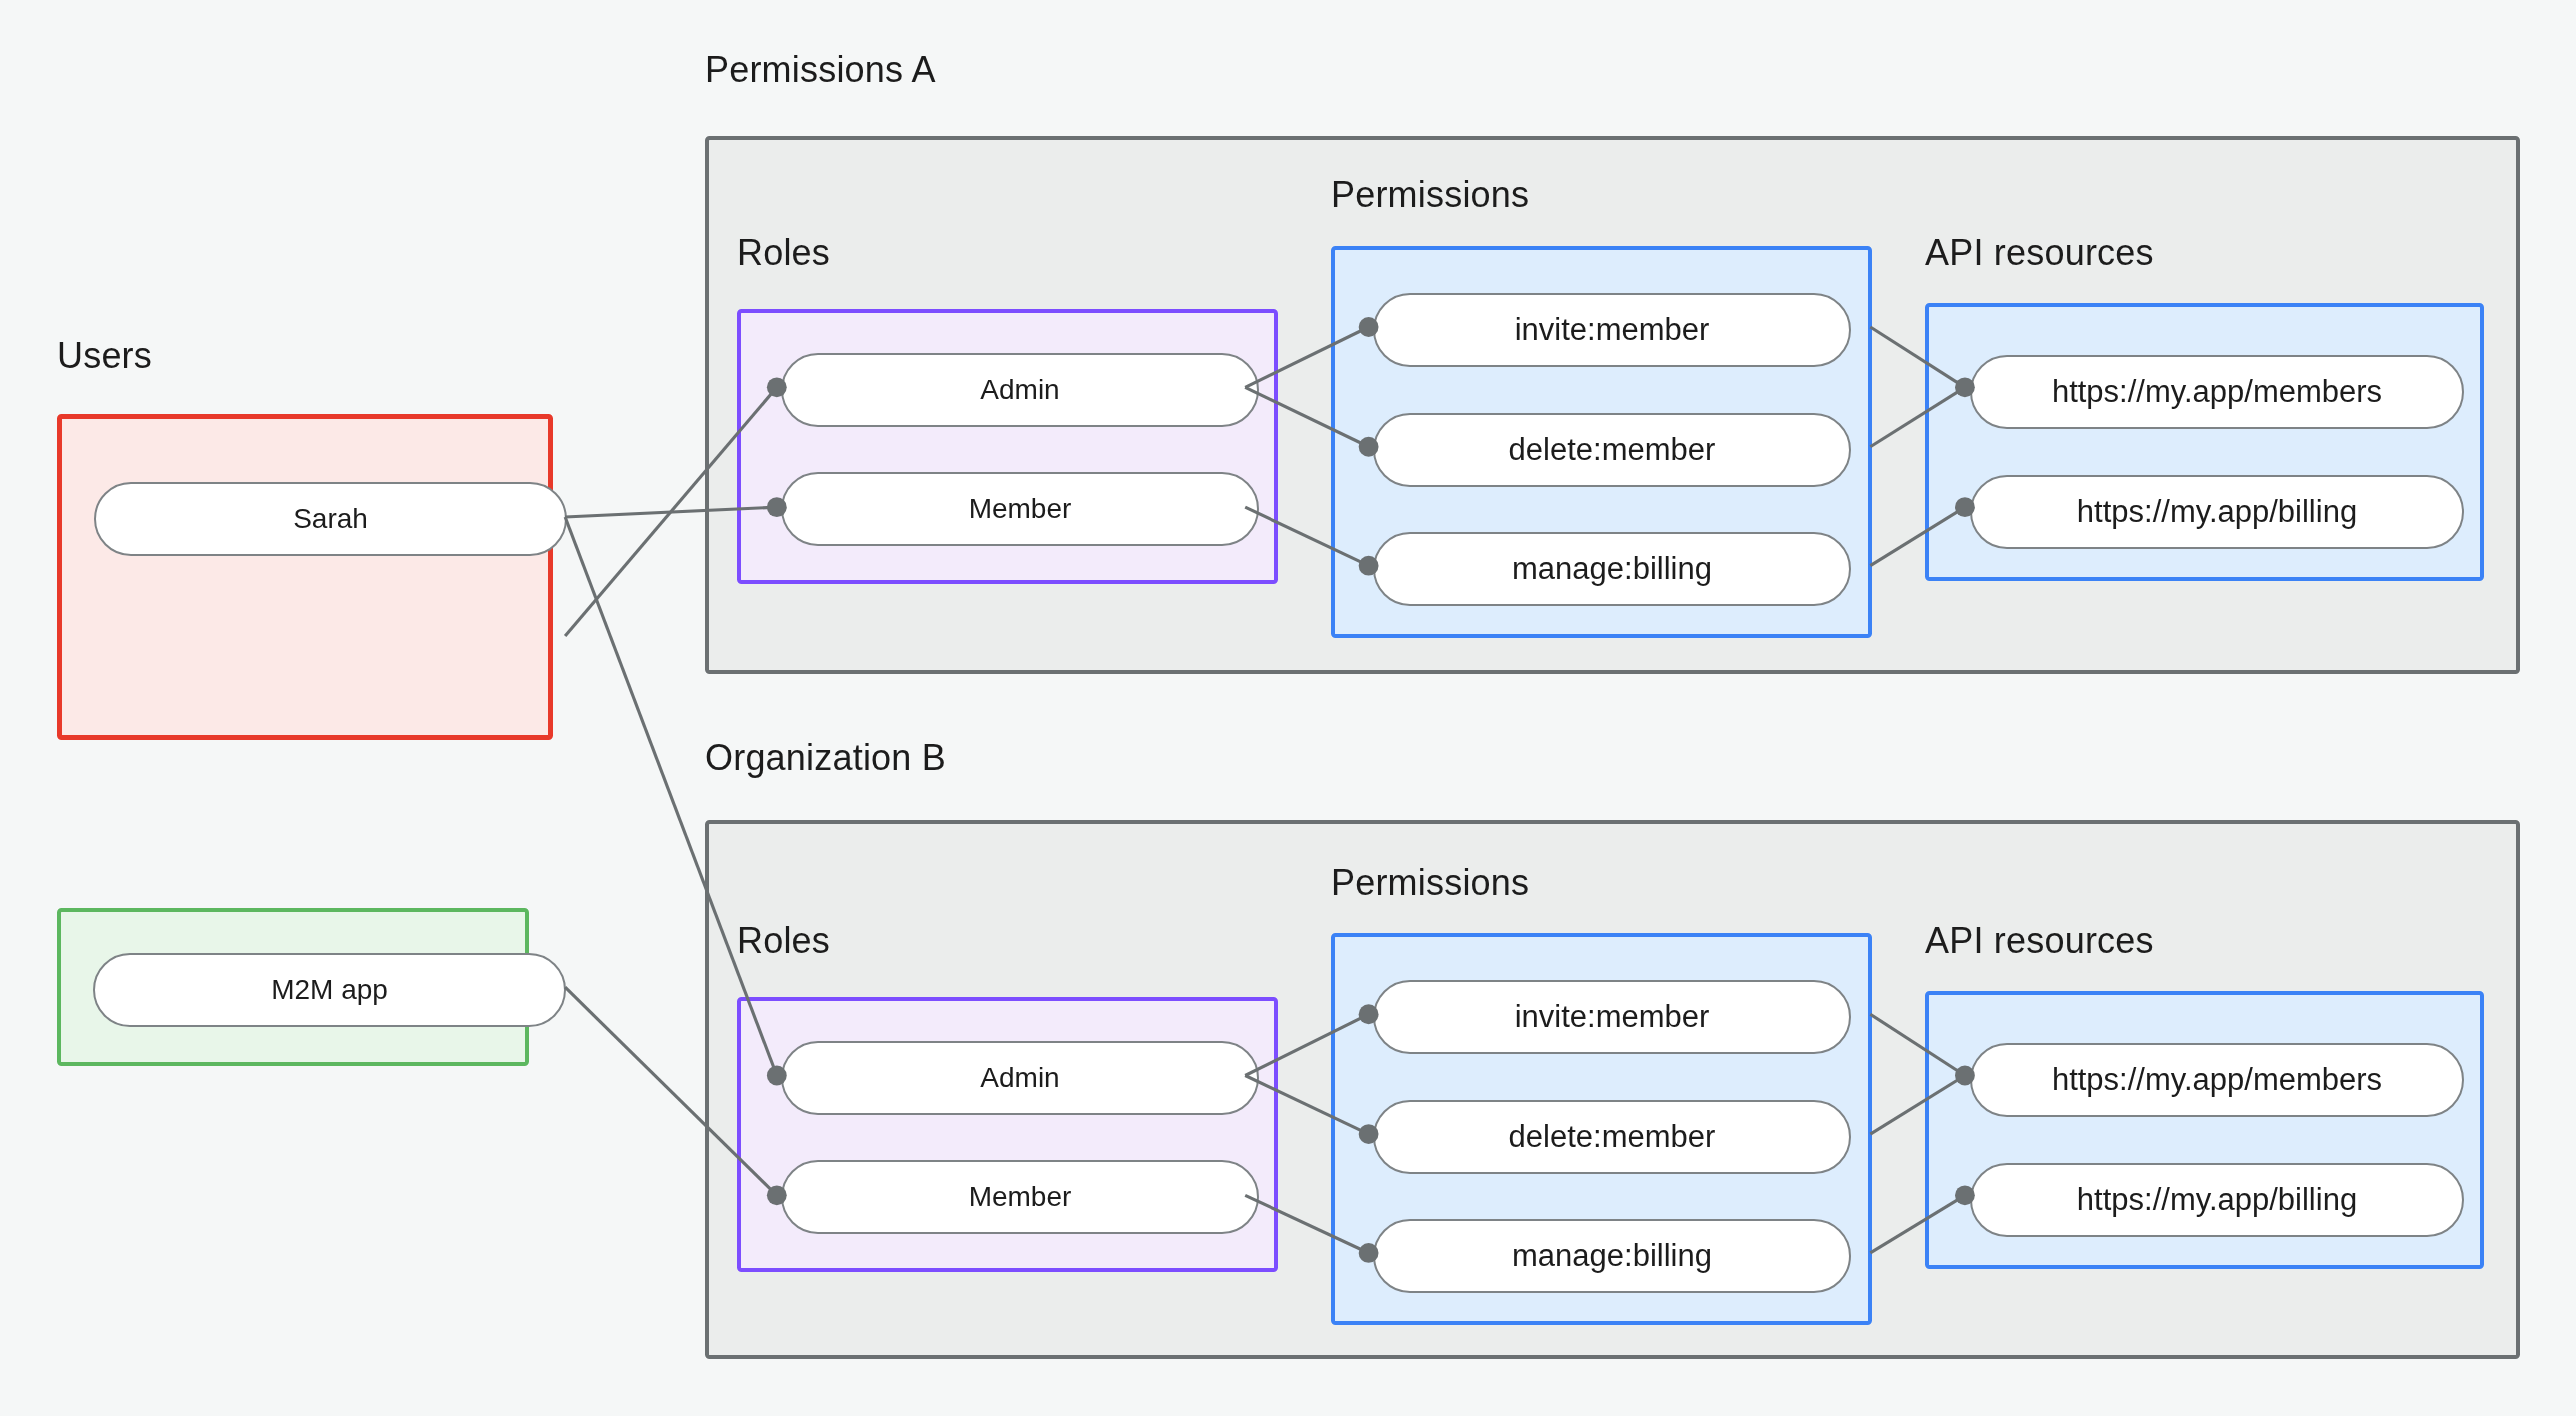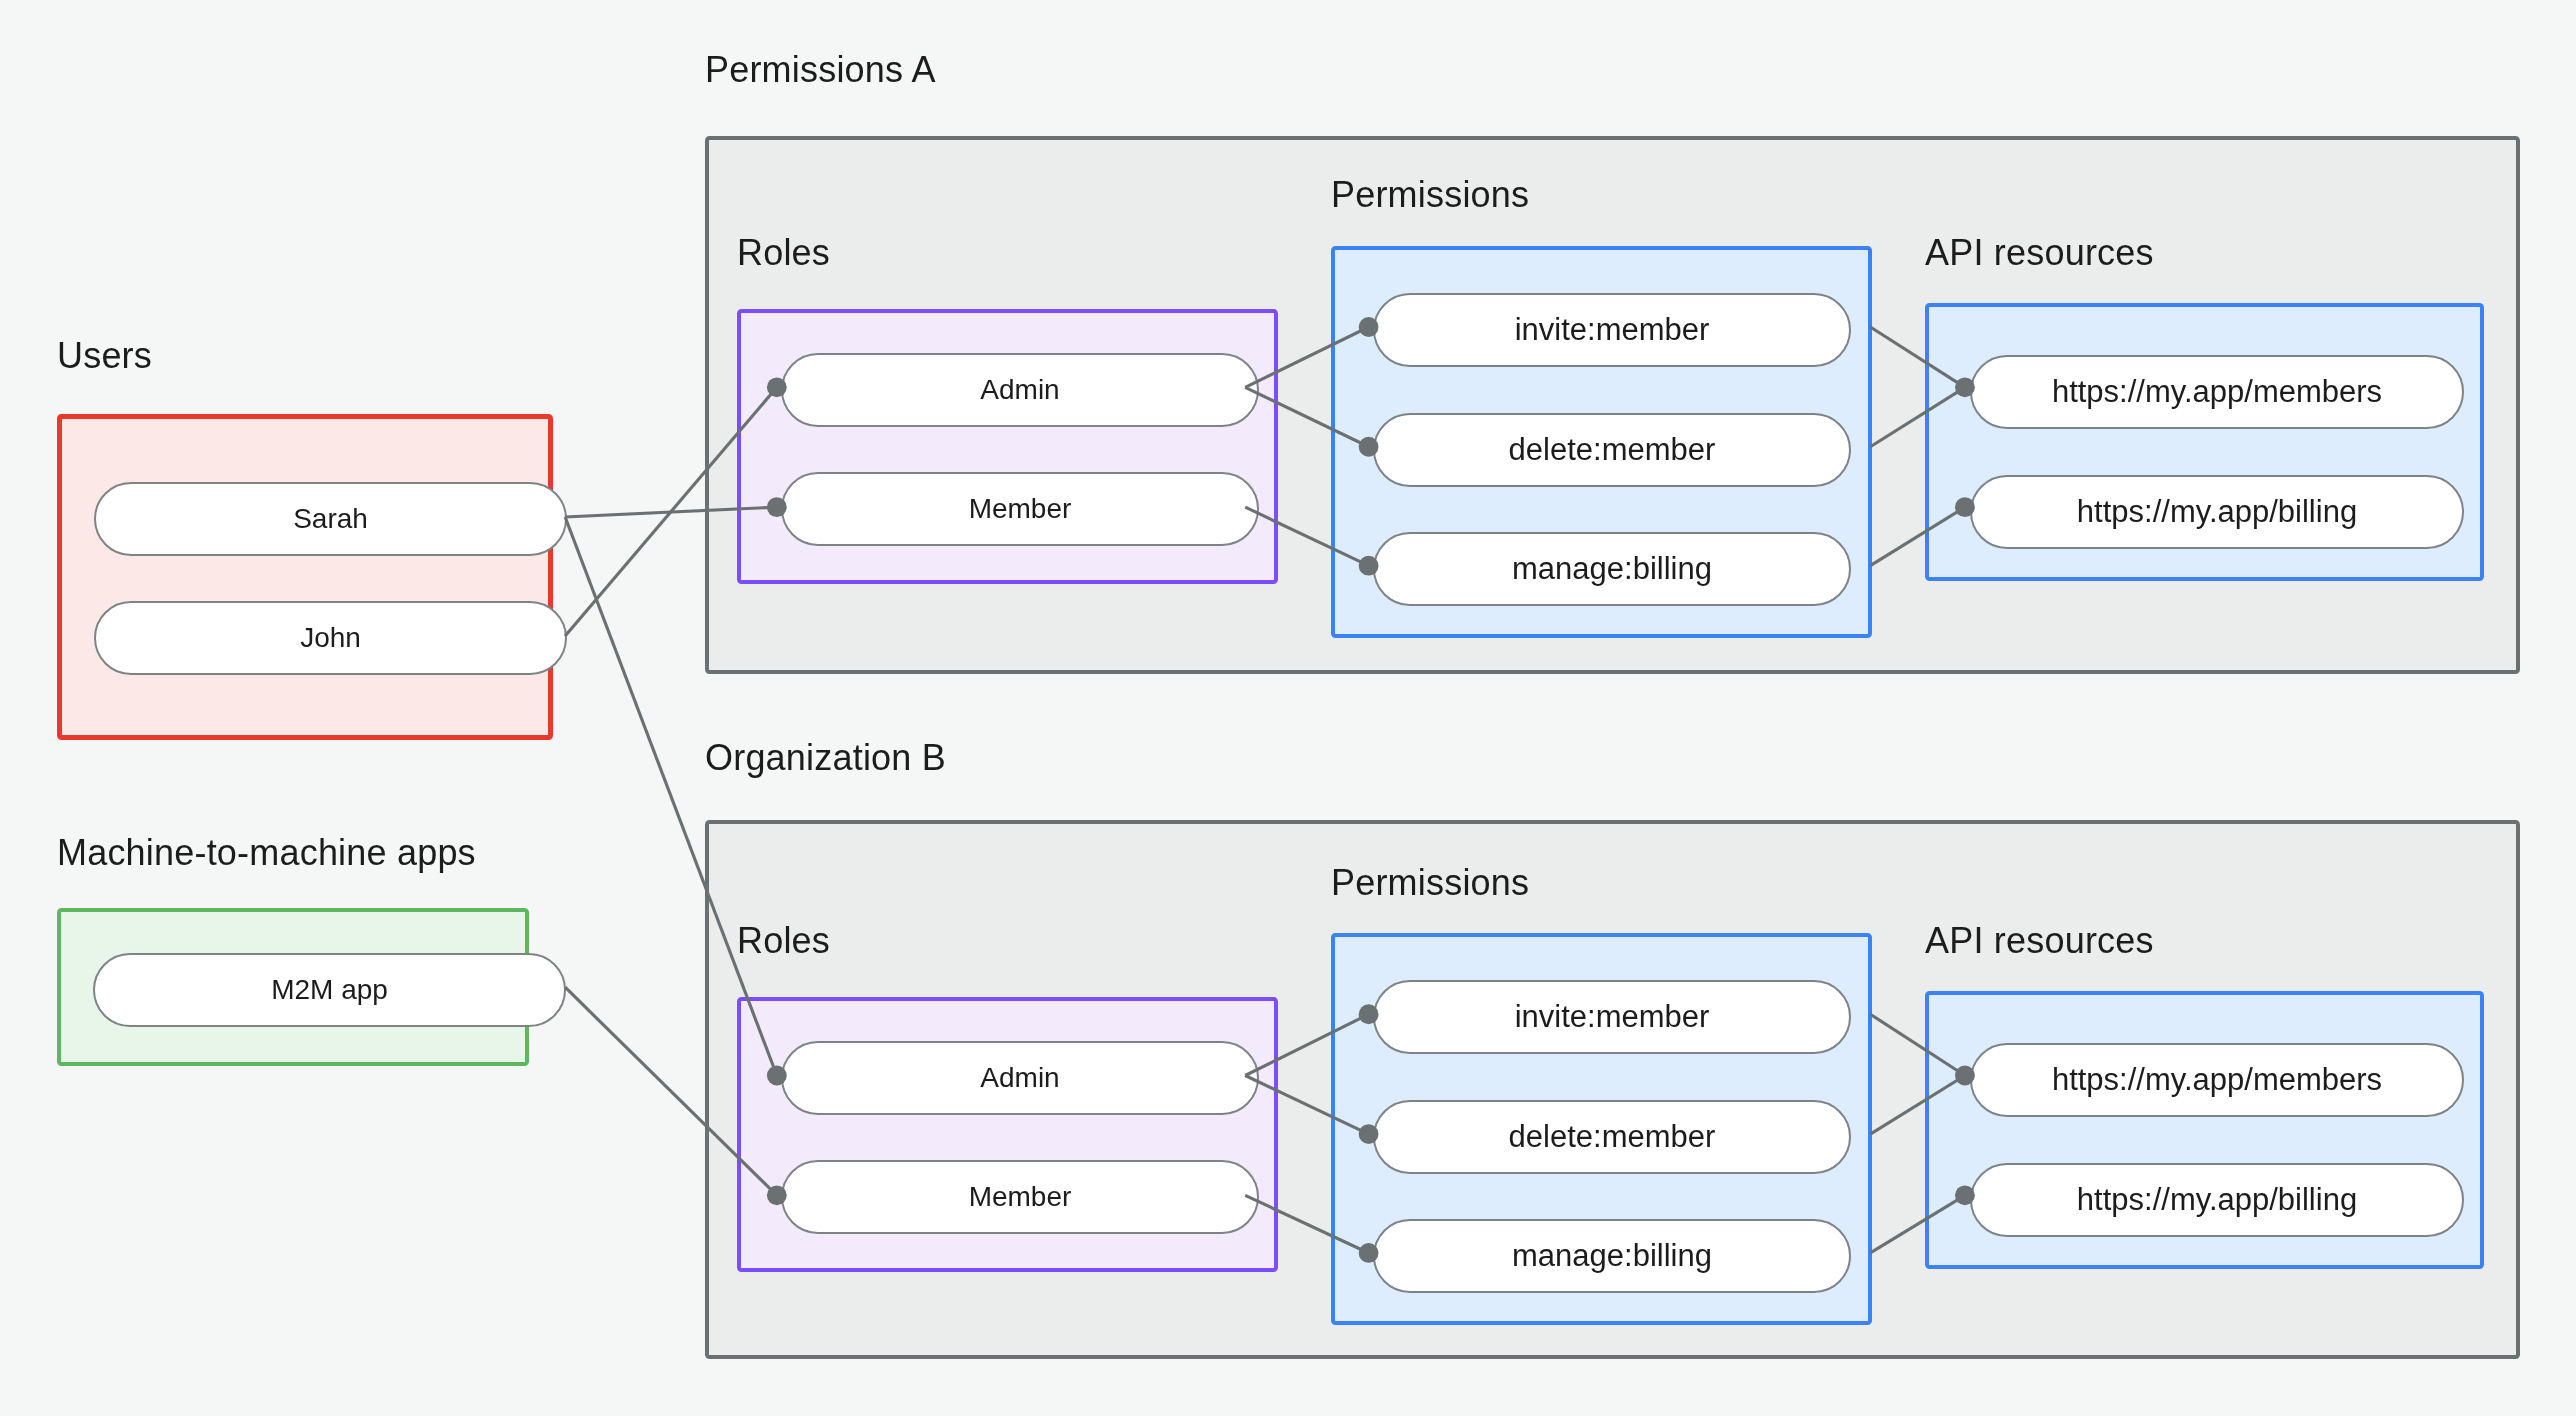--- a/index.html
+++ b/index.html
@@ -126,24 +126,22 @@
       <circle cx="1519" cy="1259" r="11"></circle>
       <circle cx="1519" cy="1391" r="11"></circle>
       <circle cx="2181" cy="1194" r="11"></circle>
       <circle cx="2181" cy="1327" r="11"></circle>
     </g>
   </svg>
 
   <div class="grp-label" style="left:57px; top:335px;">Users</div>
   <div class="cat-box cat-users" style="left:57px; top:414px; width:496px; height:326px;">
     <div class="pill" style="left:32px; top:63px; width:473px; height:74px;">Sarah</div>
-    <div class="pill" style="left:32px; top:182px; width:473px; height:74px;">John</div>
   </div>
 
-  <div class="grp-label" style="left:57px; top:832px;">Machine-to-machine apps</div>
   <div class="cat-box cat-m2m" style="left:57px; top:908px; width:472px; height:158px;">
     <div class="pill" style="left:32px; top:41px; width:473px; height:74px;">M2M app</div>
   </div>
 
   <div class="grp-label" style="left:705px; top:49px;">Permissions A</div>
   <div class="org-box" style="left:705px; top:136px; width:1815px; height:538px;"></div>
 
   <div class="grp-label" style="left:737px; top:232px;">Roles</div>
   <div class="cat-box cat-roles" style="left:737px; top:309px; width:541px; height:275px;">
     <div class="pill" style="left:40px; top:40px; width:478px; height:74px;">Admin</div>

